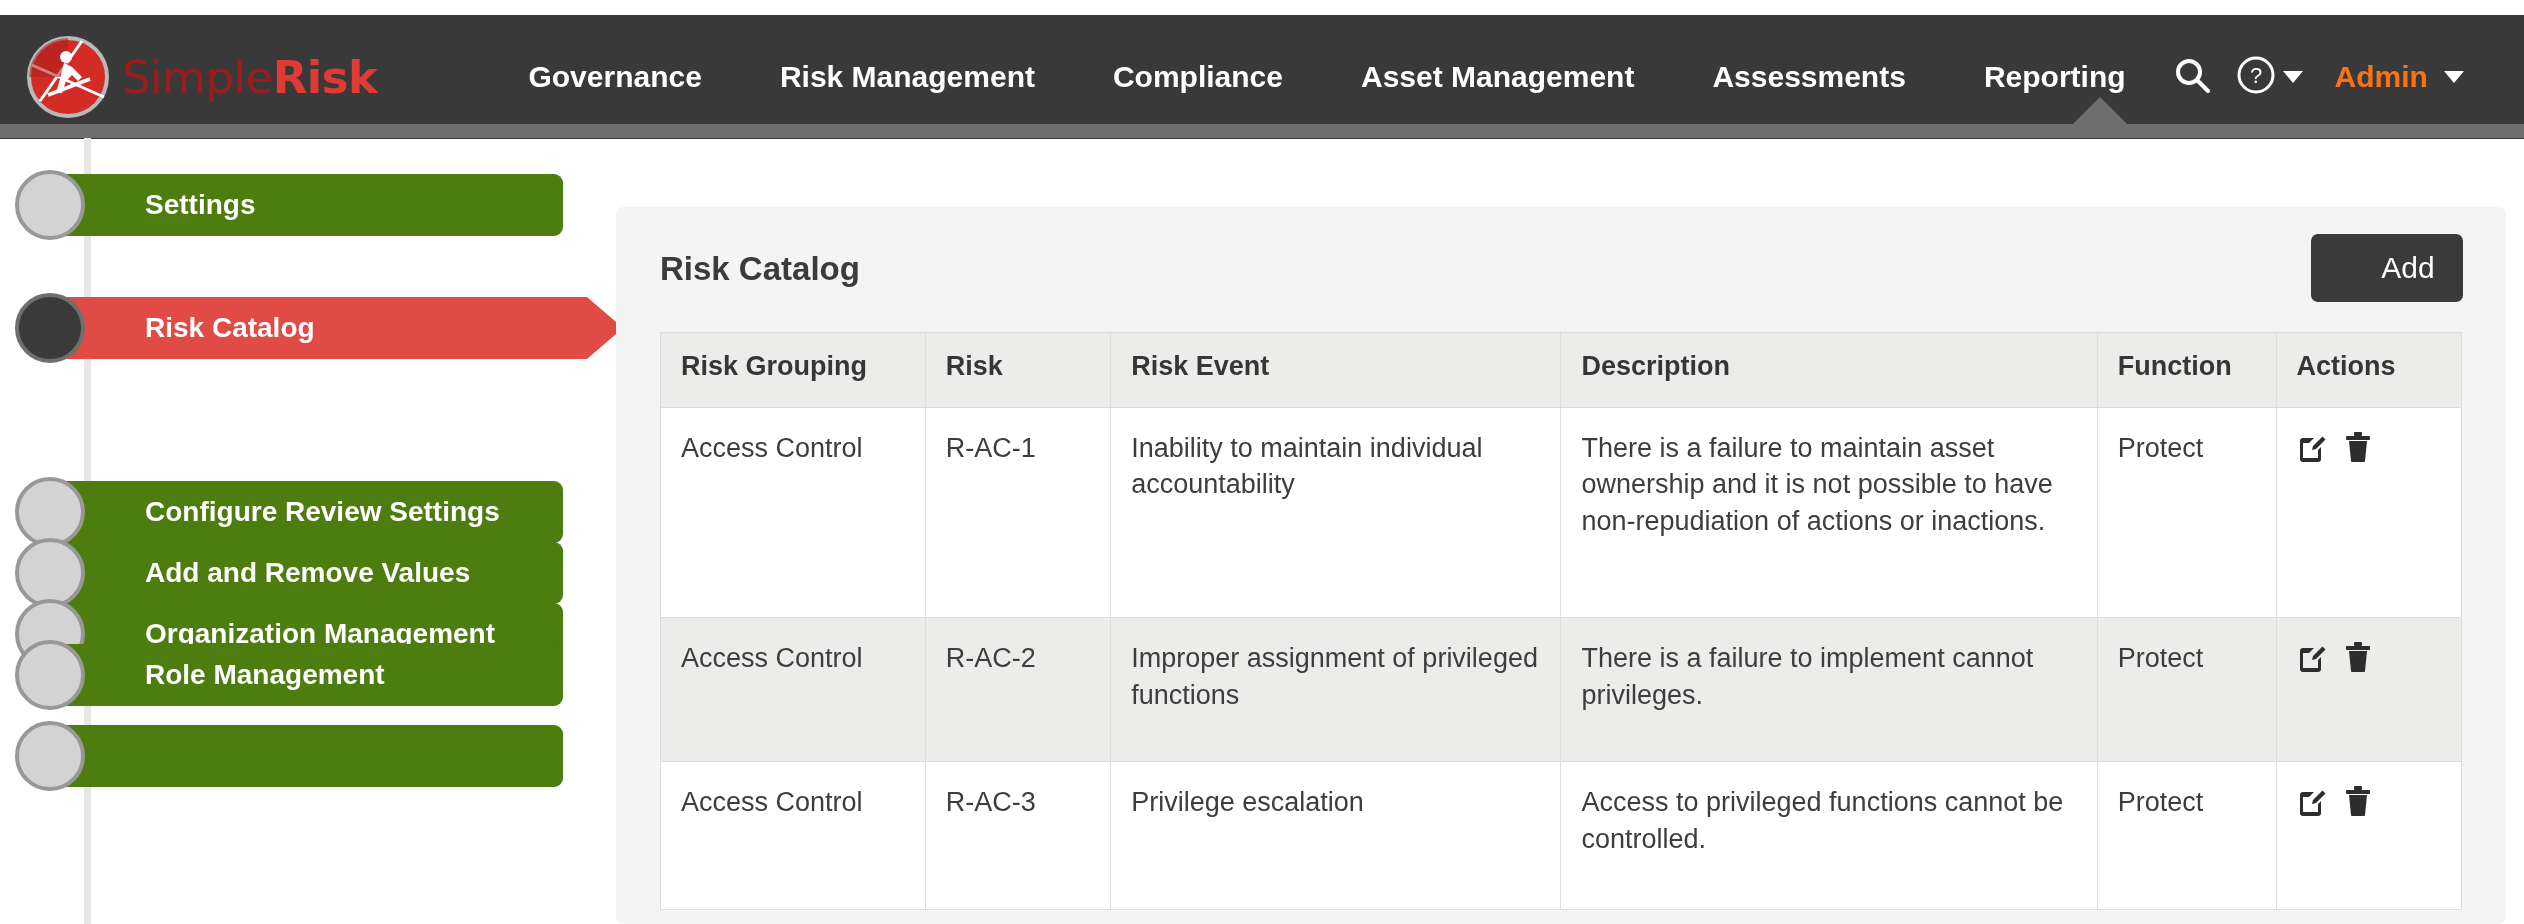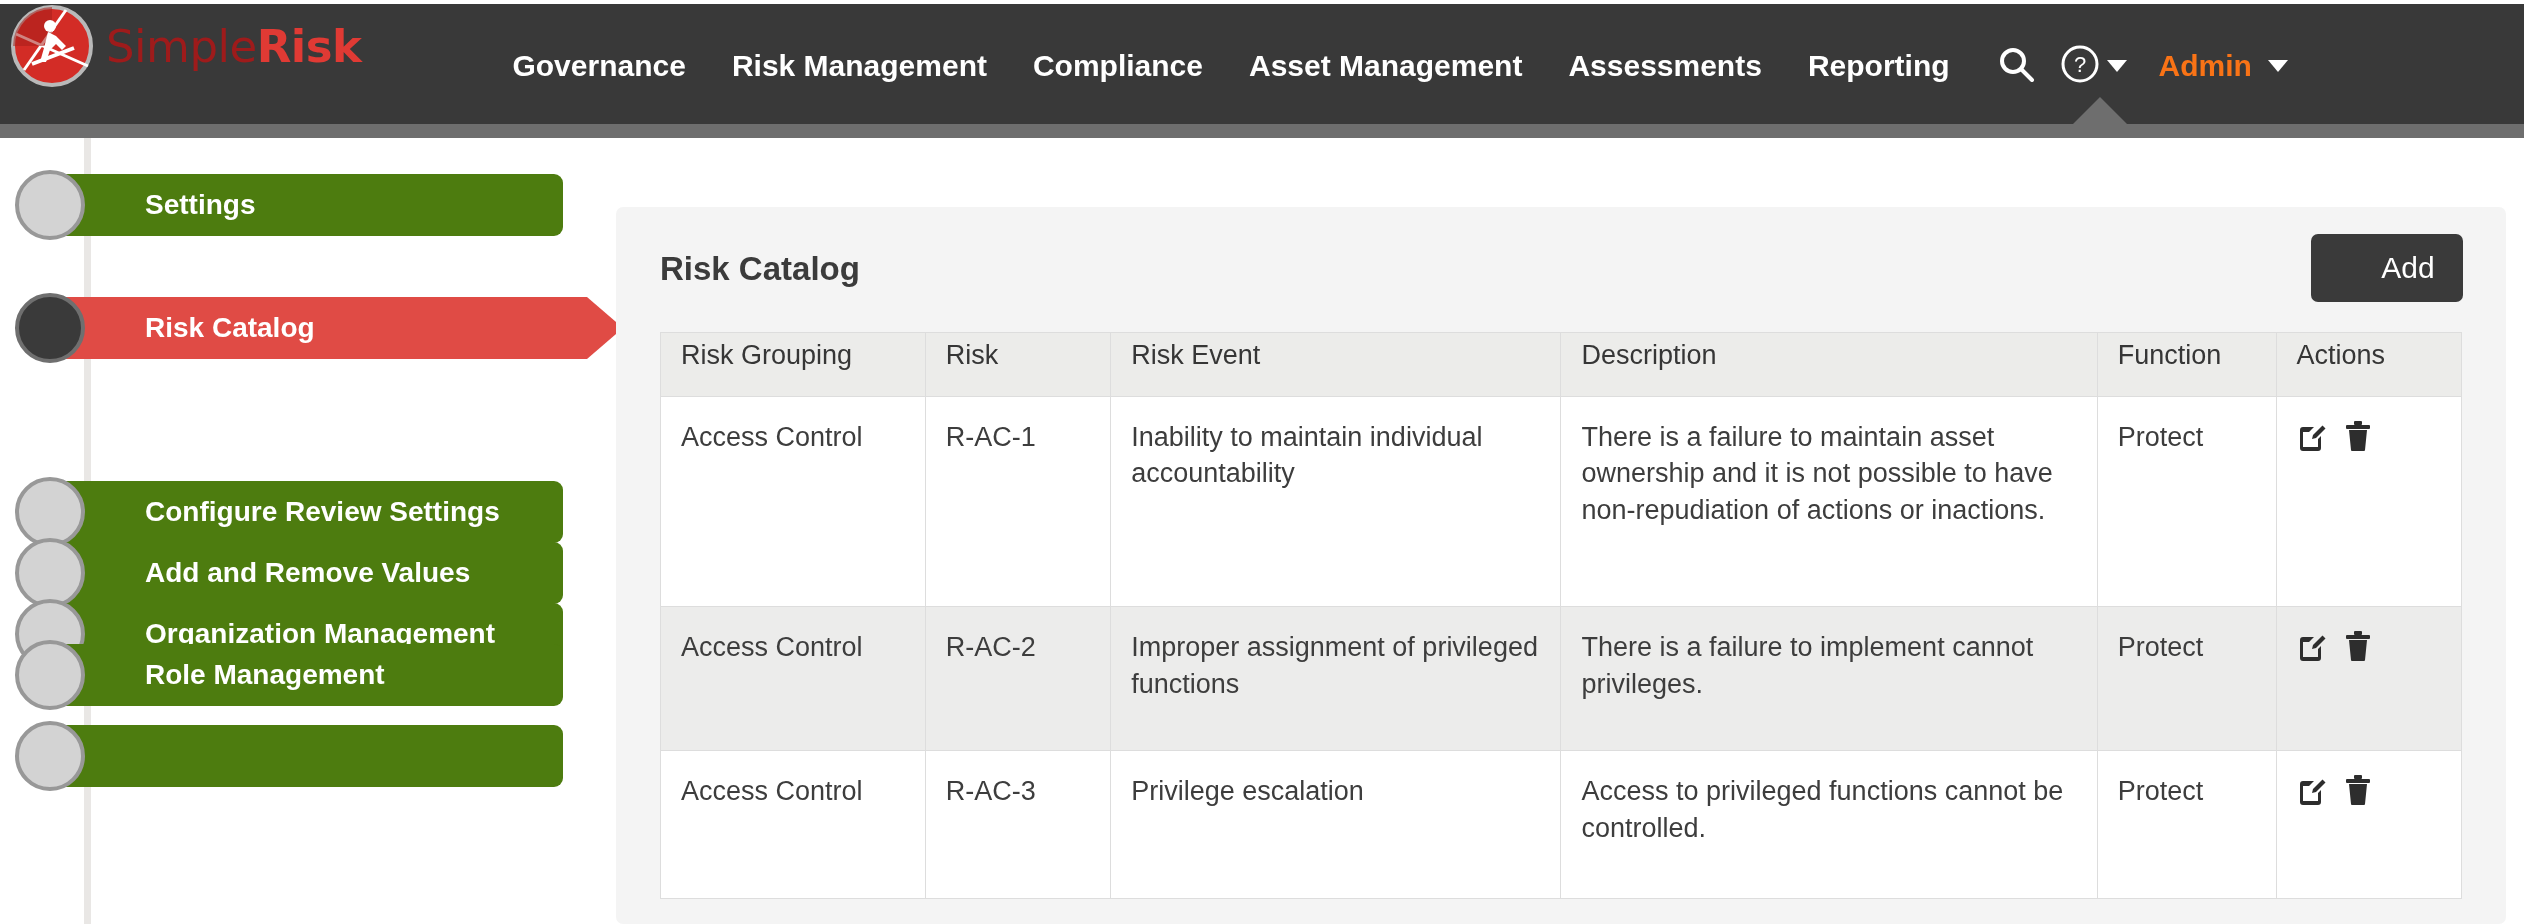--- a/index.html
+++ b/index.html
@@ -5,24 +5,24 @@
   * { box-sizing: border-box; margin: 0; padding: 0; }
   html, body {
     width: 2524px; height: 924px;
     background: #ffffff;
     font-family: "Liberation Sans", sans-serif;
     overflow: hidden;
   }
 
   
   .topbar {
-    position: absolute; top: 4px; left: 0;
+    position: absolute; top: 15px; left: 0;
     width: 2524px; height: 124px;
     background: #393939;
-    display: flex; align-items: flex-start;
+    display: flex; align-items: center; padding-left: 16px;
   }
   .topbar-strip {
     position: absolute; top: 124px; left: 0;
     width: 2524px; height: 14px;
     background: #6e6e6e;
   }
   .active-caret {
     position: absolute; top: 97px; left: 2073px;
     width: 0; height: 0;
     border-left: 27px solid transparent;
@@ -40,20 +40,21 @@
     letter-spacing: -0.5px;
     font-family: "DejaVu Sans", sans-serif;
   }
   .brand-simple { color: #9e1b1b; }
   .brand-risk { color: #e03a34; font-weight: bold; }
 
   .nav {
     display: flex; align-items: center;
     margin-left: 128px;
     height: 124px;
+    gap: 32px;
   }
   .nav-item {
     color: #ffffff;
     font-size: 30px;
     font-weight: bold;
     padding: 0 23px;
     white-space: nowrap;
     line-height: 124px;
     cursor: pointer;
     font-family: "Liberation Sans", sans-serif;
@@ -165,22 +166,22 @@
   table.catalog th, table.catalog td {
     border: 1px solid #dddddd;
     text-align: left;
     vertical-align: top;
     padding: 22px 18px 22px 20px;
     font-size: 27px;
     color: #3d3d3d;
   }
   table.catalog thead th {
     background: #ececea;
-    font-weight: normal;
-    padding-top: 7px; padding-bottom: 25px;
+    font-weight: bold;
+    padding-top: 18px; padding-bottom: 25px;
     color: #363636;
     vertical-align: middle;
   }
   table.catalog tbody td { line-height: 1.35; }
   table.catalog tbody tr.alt td { background: #ececeb; }
 
   .col-grouping { width: 200px; }
   .col-risk     { width: 140px; }
   .col-event    { width: 340px; }
   .col-desc     { width: 405px; }

